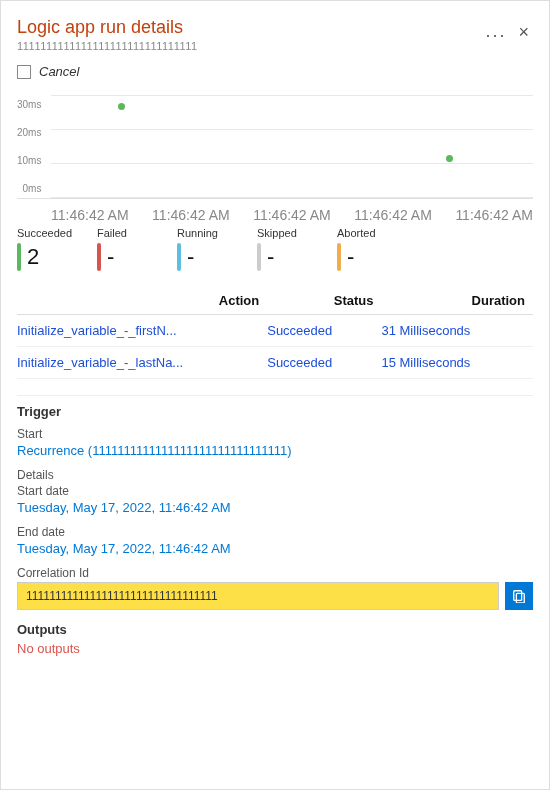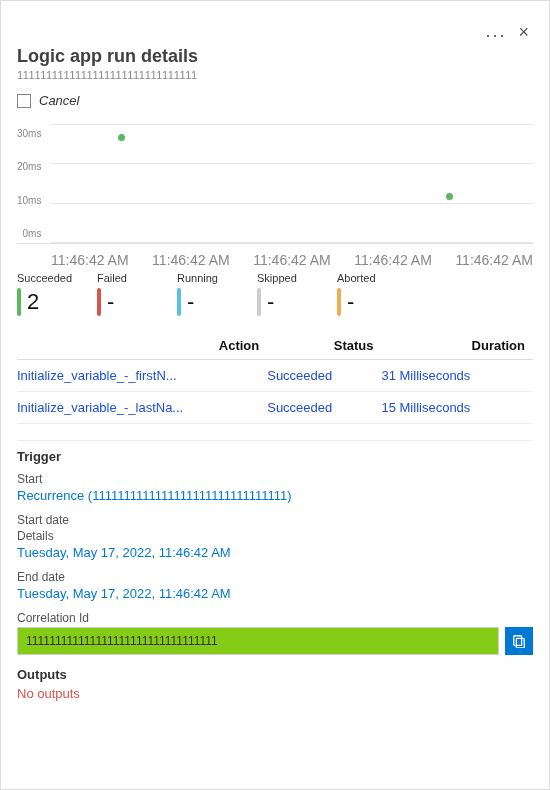--- a/index.html
+++ b/index.html
@@ -24,24 +24,23 @@
       align-items: flex-start;
       justify-content: space-between;
       padding: 16px 16px 0 16px;
       border-bottom: none;
     }
     .panel-title-block {
       flex: 1;
     }
     .panel-title {
       font-size: 18px;
-      font-weight: 700;
-      color: #404040;
+      font-weight: 400;
+      color: #c2410c;
       letter-spacing: 0;
-      margin-top: 29px;
     }
     .panel-subtitle {
       font-size: 11px;
       color: #888;
       margin-top: 2px;
       letter-spacing: 0.5px;
     }
     .panel-header-actions {
       display: flex;
       align-items: center;
@@ -80,21 +79,21 @@
       flex-shrink: 0;
     }
     .cancel-label {
       font-size: 13px;
       color: #333;
       font-style: italic;
     }
     
     .chart-area {
       position: relative;
-      height: 120px;
+      height: 104px;
       border-bottom: 1px solid #e0e0e0;
       margin-bottom: 8px;
     }
     .chart-y-labels {
       position: absolute;
       left: 0;
       top: 0;
       height: 100%;
       display: flex;
       flex-direction: column;
@@ -226,21 +225,21 @@
     }
     .correlation-row {
       display: flex;
       align-items: center;
       gap: 6px;
       margin-bottom: 12px;
     }
     .correlation-input {
       flex: 1;
       border: 1px solid #ccc;
-      background: #84cc16;
+      background: #fde047;
       padding: 4px 8px;
       font-size: 12px;
       color: #333;
       height: 28px;
     }
     .copy-btn {
       width: 28px;
       height: 28px;
       background: #0078d4;
       border: none;
@@ -372,23 +371,23 @@
         </tr>
       </tbody>
     </table>
 
     <hr class="divider">
     <div class="section-label">Trigger</div>
 
     <div class="field-label">Start</div>
     <div class="field-value">Recurrence (1111111111111111111111111111111)</div>
 
+    <div class="field-label">Details</div>
+
     <div class="field-label">Start date</div>
-
-    <div class="field-label">Details</div>
     <div class="field-value">Tuesday, May 17, 2022, 11:46:42 AM</div>
 
     <div class="field-label">End date</div>
     <div class="field-value">Tuesday, May 17, 2022, 11:46:42 AM</div>
 
     <div class="field-label">Correlation Id</div>
     <div class="correlation-row">
       <input class="correlation-input" type="text" readonly="" value="111111111111111111111111111111111" style="">
       <button class="copy-btn" title="Copy">
         <svg width="14" height="14" viewBox="0 0 16 16" xmlns="http://www.w3.org/2000/svg">

